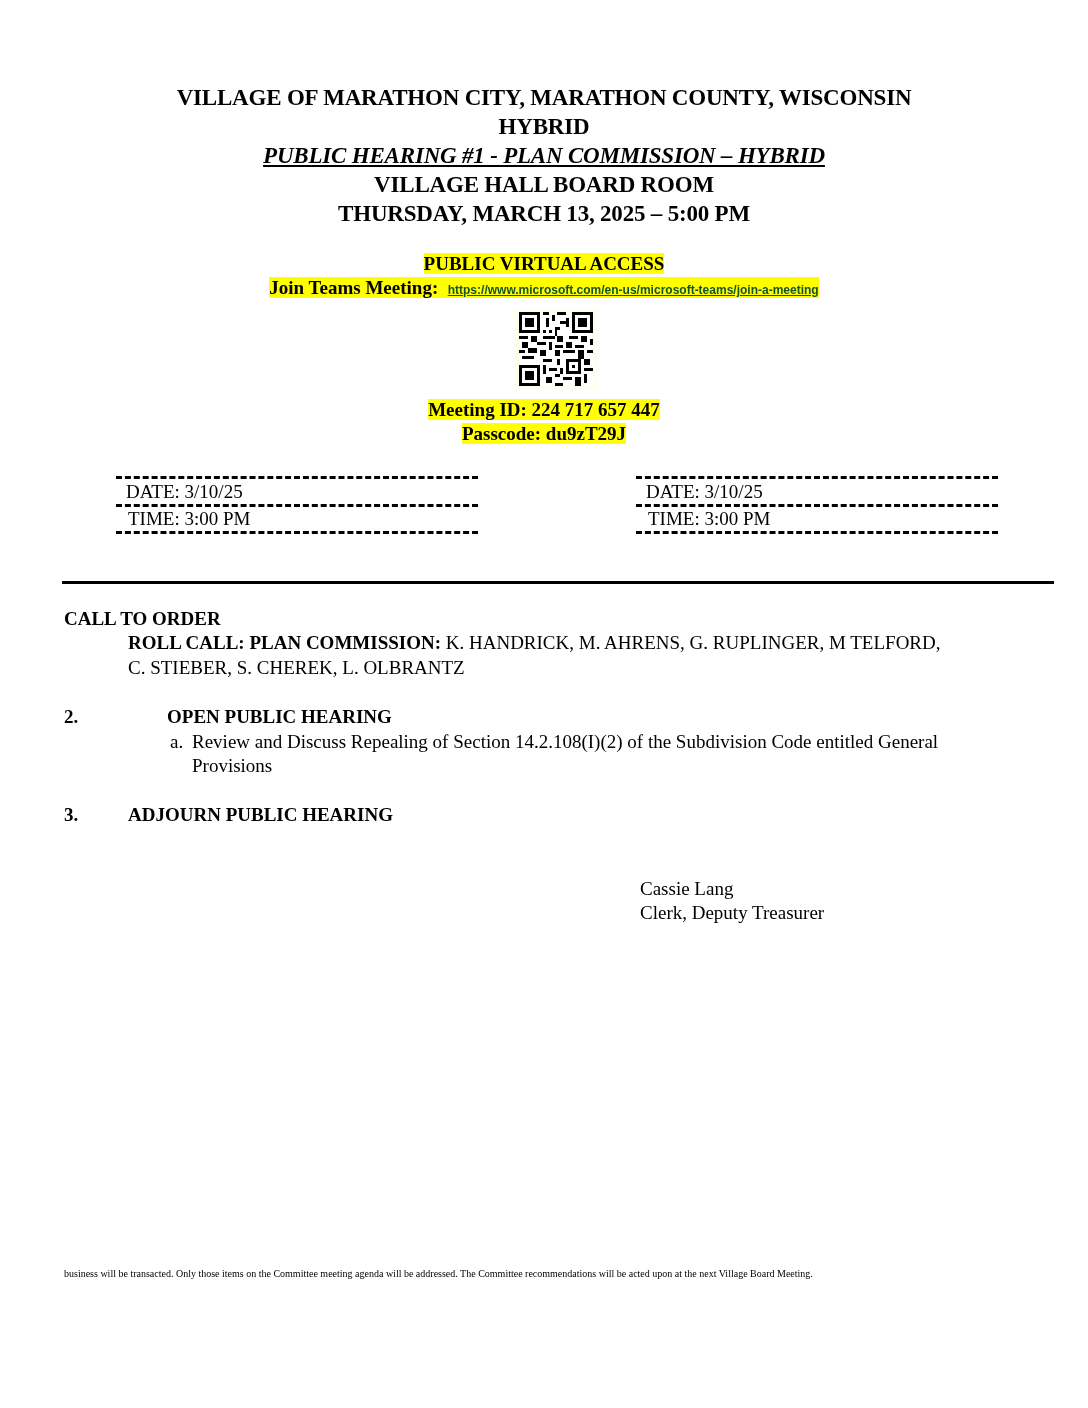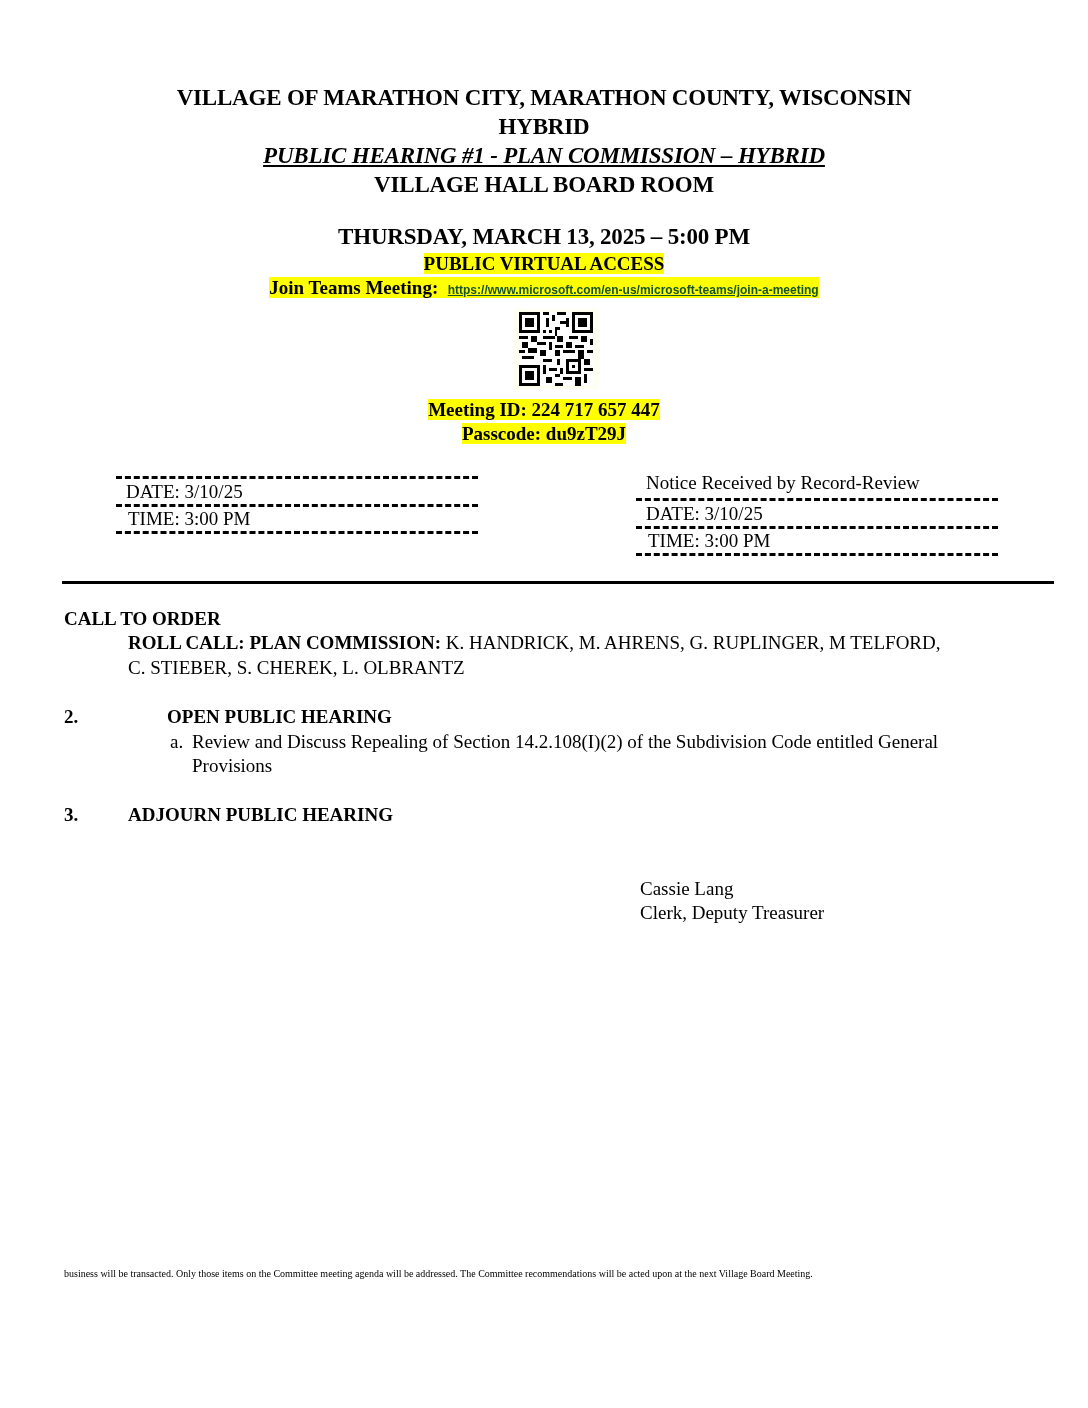--- a/index.html
+++ b/index.html
@@ -22,21 +22,21 @@
   </style>
 </head>
 <body>
 
 <div class="abs center hdr" style="top:84px;">VILLAGE OF MARATHON CITY, MARATHON COUNTY, WISCONSIN</div>
 <div class="abs center hdr" style="top:113px;">HYBRID</div>
 <div class="abs center hdr" style="top:142px;font-style:italic;">
   <span class="u">PUBLIC HEARING #1 - PLAN COMMISSION – HYBRID</span>
 </div>
 <div class="abs center hdr" style="top:171px;">VILLAGE HALL BOARD ROOM</div>
-<div class="abs center hdr" style="top:200px;margin-top:23px;">THURSDAY, MARCH 13, 2025 – 5:00 PM</div>
+<div class="abs center hdr" style="top:200px;">THURSDAY, MARCH 13, 2025 – 5:00 PM</div>
 
 <div class="abs center virt" style="top:252px;">
   <span class="hl">PUBLIC VIRTUAL ACCESS</span>
 </div>
 <div class="abs center virt" style="top:276px;">
   <span class="hl"><span>Join Teams Meeting:</span>&nbsp; <a class="link" href="#">https://www.microsoft.com/en-us/microsoft-teams/join-a-meeting</a></span>
 </div>
 
 <div class="abs qr-wrap">
   <svg class="qr" viewBox="0 0 25 25" shape-rendering="crispEdges">
@@ -113,21 +113,20 @@
 
 <div class="abs" style="left:116px; top:472px; width:362px;">
   <div class="dash" style="margin-top:4px;"></div>
   <div class="notice" style="padding-left:10px; margin-top:2px;">DATE: 3/10/25</div>
   <div class="dash" style="margin-top:1px;"></div>
   <div class="notice" style="padding-left:12px; margin-top:1px;">TIME: 3:00 PM</div>
   <div class="dash" style="margin-top:1px;"></div>
 </div>
 
 <div class="abs" style="left:636px; top:472px; width:362px;">
-  <div class="notice" style="padding-left:10px;">Notice Received by Record-Review</div>
   <div class="dash" style="margin-top:4px;"></div>
   <div class="notice" style="padding-left:10px; margin-top:2px;">DATE: 3/10/25</div>
   <div class="dash" style="margin-top:1px;"></div>
   <div class="notice" style="padding-left:12px; margin-top:1px;">TIME: 3:00 PM</div>
   <div class="dash" style="margin-top:1px;"></div>
 </div>
 
 <div class="abs rule"></div>
 
 <div class="abs body-text b" style="left:64px; top:607px;">CALL TO ORDER</div>

